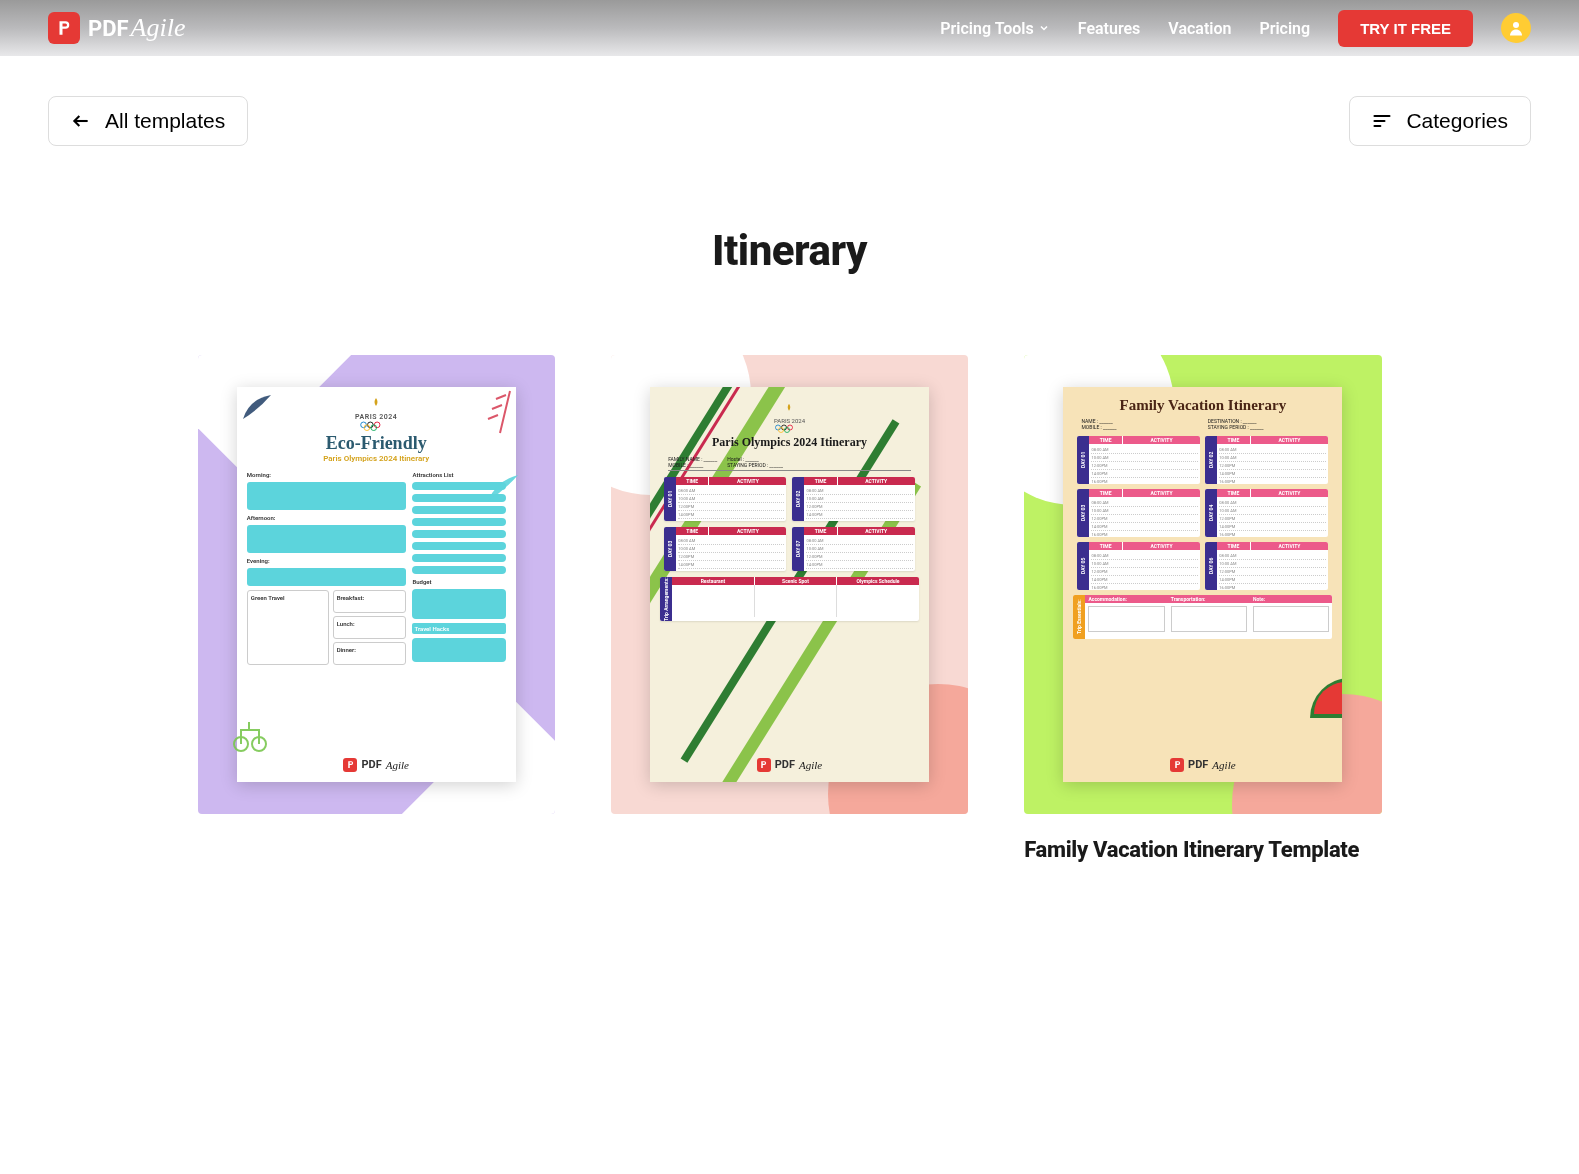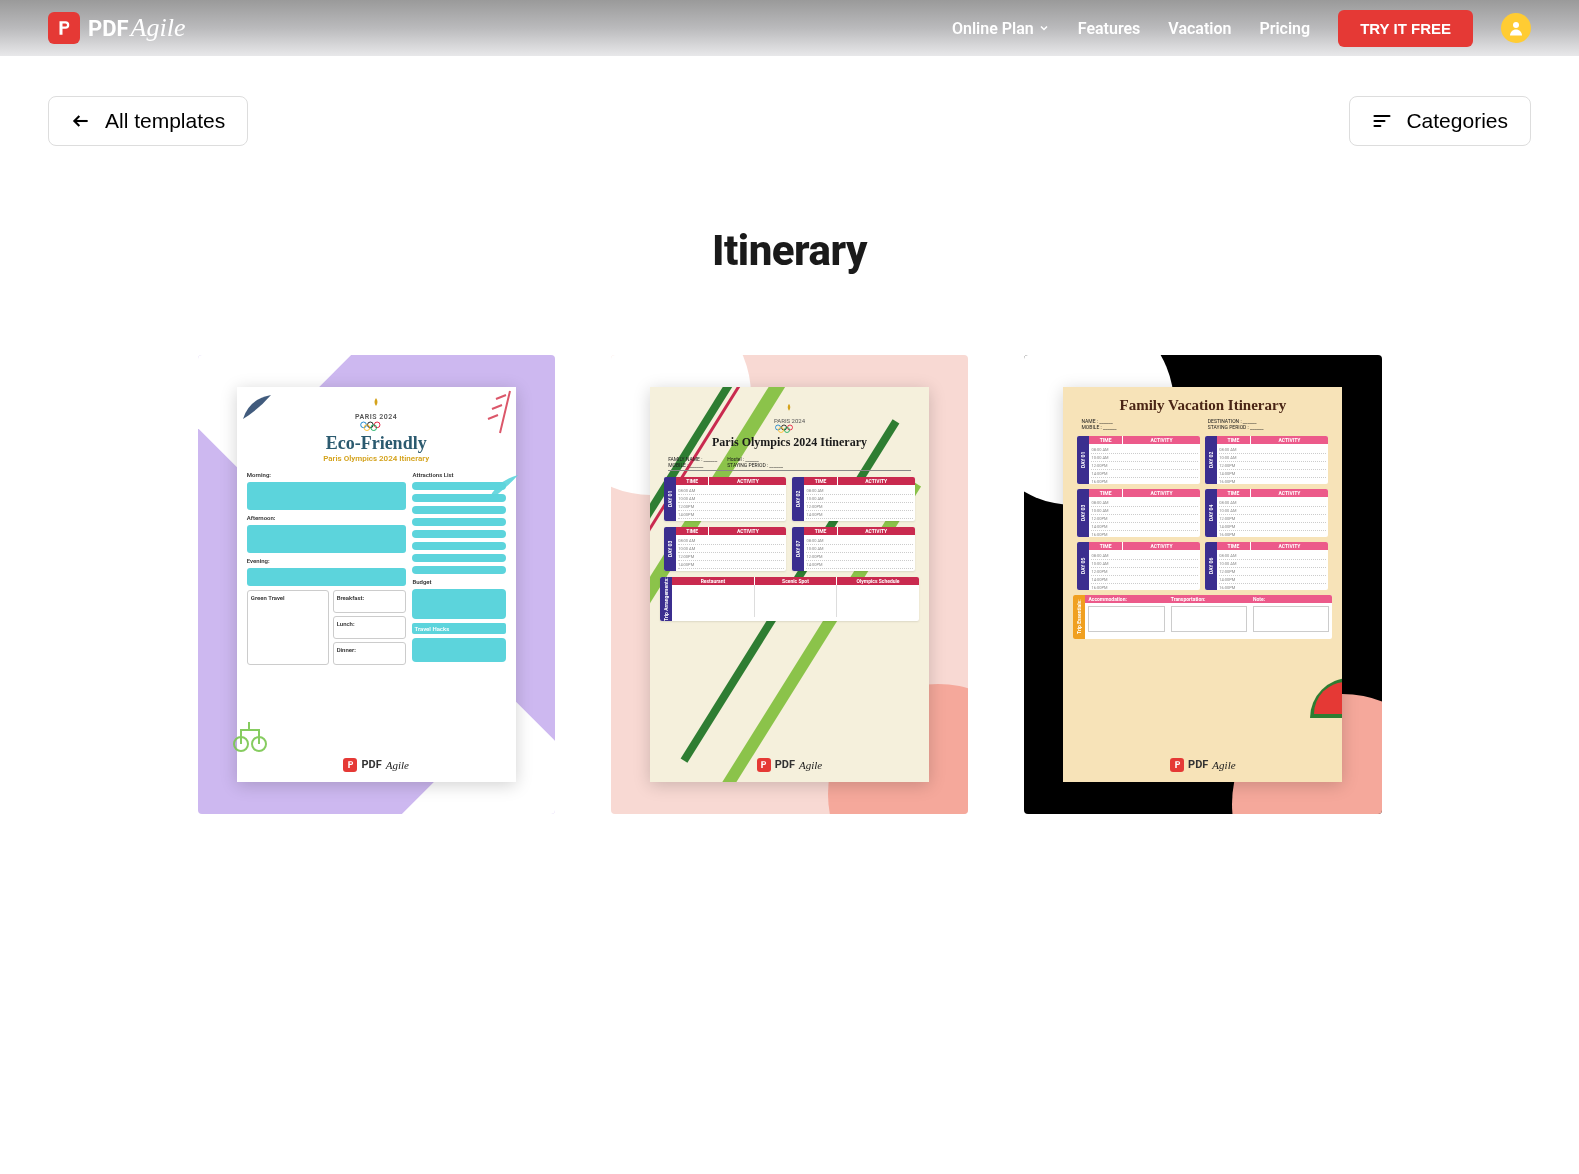--- a/index.html
+++ b/index.html
@@ -59,21 +59,21 @@
   content:""; position:absolute; width:160px; height:160px; background:#fff;
 }
 .thumb-0::before { top:-80px; left:-40px; transform: rotate(45deg); }
 .thumb-0::after { bottom:-80px; right:-40px; transform: rotate(45deg); }
 .thumb-1 { background: #f8d9d3; }
 .thumb-1::before, .thumb-1::after {
   content:""; position:absolute; border-radius:50%; background:#fff;
 }
 .thumb-1::before { width:200px; height:200px; top:-60px; left:-60px; }
 .thumb-1::after { width:220px; height:220px; bottom:-90px; right:-80px; background:#f5a89b; }
-.thumb-2 { background: #000000; }
+.thumb-2 { background: #bef264; }
 .thumb-2::before { content:""; position:absolute; width:200px; height:200px; border-radius:50%; background:#fff; top:-50px; left:-50px; }
 .thumb-2::after { content:""; position:absolute; width:220px; height:220px; border-radius:50%; background:#f5a89b; bottom:-100px; right:-70px; }
 
 .doc {
   position: relative; z-index: 2; width: 78%; height: 86%;
   box-shadow: 0 3px 16px rgba(0,0,0,0.18); display: flex; flex-direction: column;
   padding: 10px; font-size: 8px;
 }
 .doc-footer {
   margin-top: auto; display: flex; align-items: center; justify-content: center;
@@ -158,21 +158,21 @@
           <path d="M6 3h8a5 5 0 0 1 0 10H10v8H6V3zm4 3v4h4a2 2 0 1 0 0-4h-4z"></path>
         </svg>
     </span>
     <span class="logo-text">
       <span>PDF</span>
         <span class="logo-script">Agile</span>
     </span>
   </a>
   <nav class="nav">
     <span class="nav-link">
-      <span>Online Plan</span>
+      <span>Pricing Tools</span>
       <svg width="12" height="12" viewBox="0 0 24 24" fill="none" stroke="#fff" stroke-width="3">
           <polyline points="6 9 12 15 18 9"></polyline>
         </svg>
     </span>
     <span class="nav-link">Features</span>
     <span class="nav-link">Vacation</span>
     <span class="nav-link">Pricing</span>
     <button class="try-btn">TRY IT FREE</button>
     <span class="avatar">
       <svg width="18" height="18" viewBox="0 0 24 24" fill="#fff">
@@ -704,15 +704,16 @@
             <span class="mini-logo">
               <svg viewBox="0 0 24 24">
                 <path d="M6 3h8a5 5 0 0 1 0 10H10v8H6V3zm4 3v4h4a2 2 0 1 0 0-4h-4z"></path>
               </svg>
             </span>
             <span class="txt">PDF</span>
             <span class="scr">Agile</span>
           </div>
       </div>
     </div>
+    <h3 class="card-title">Family Vacation Itinerary Template</h3>
   </article>
 
 </section>
 
 </body></html>

